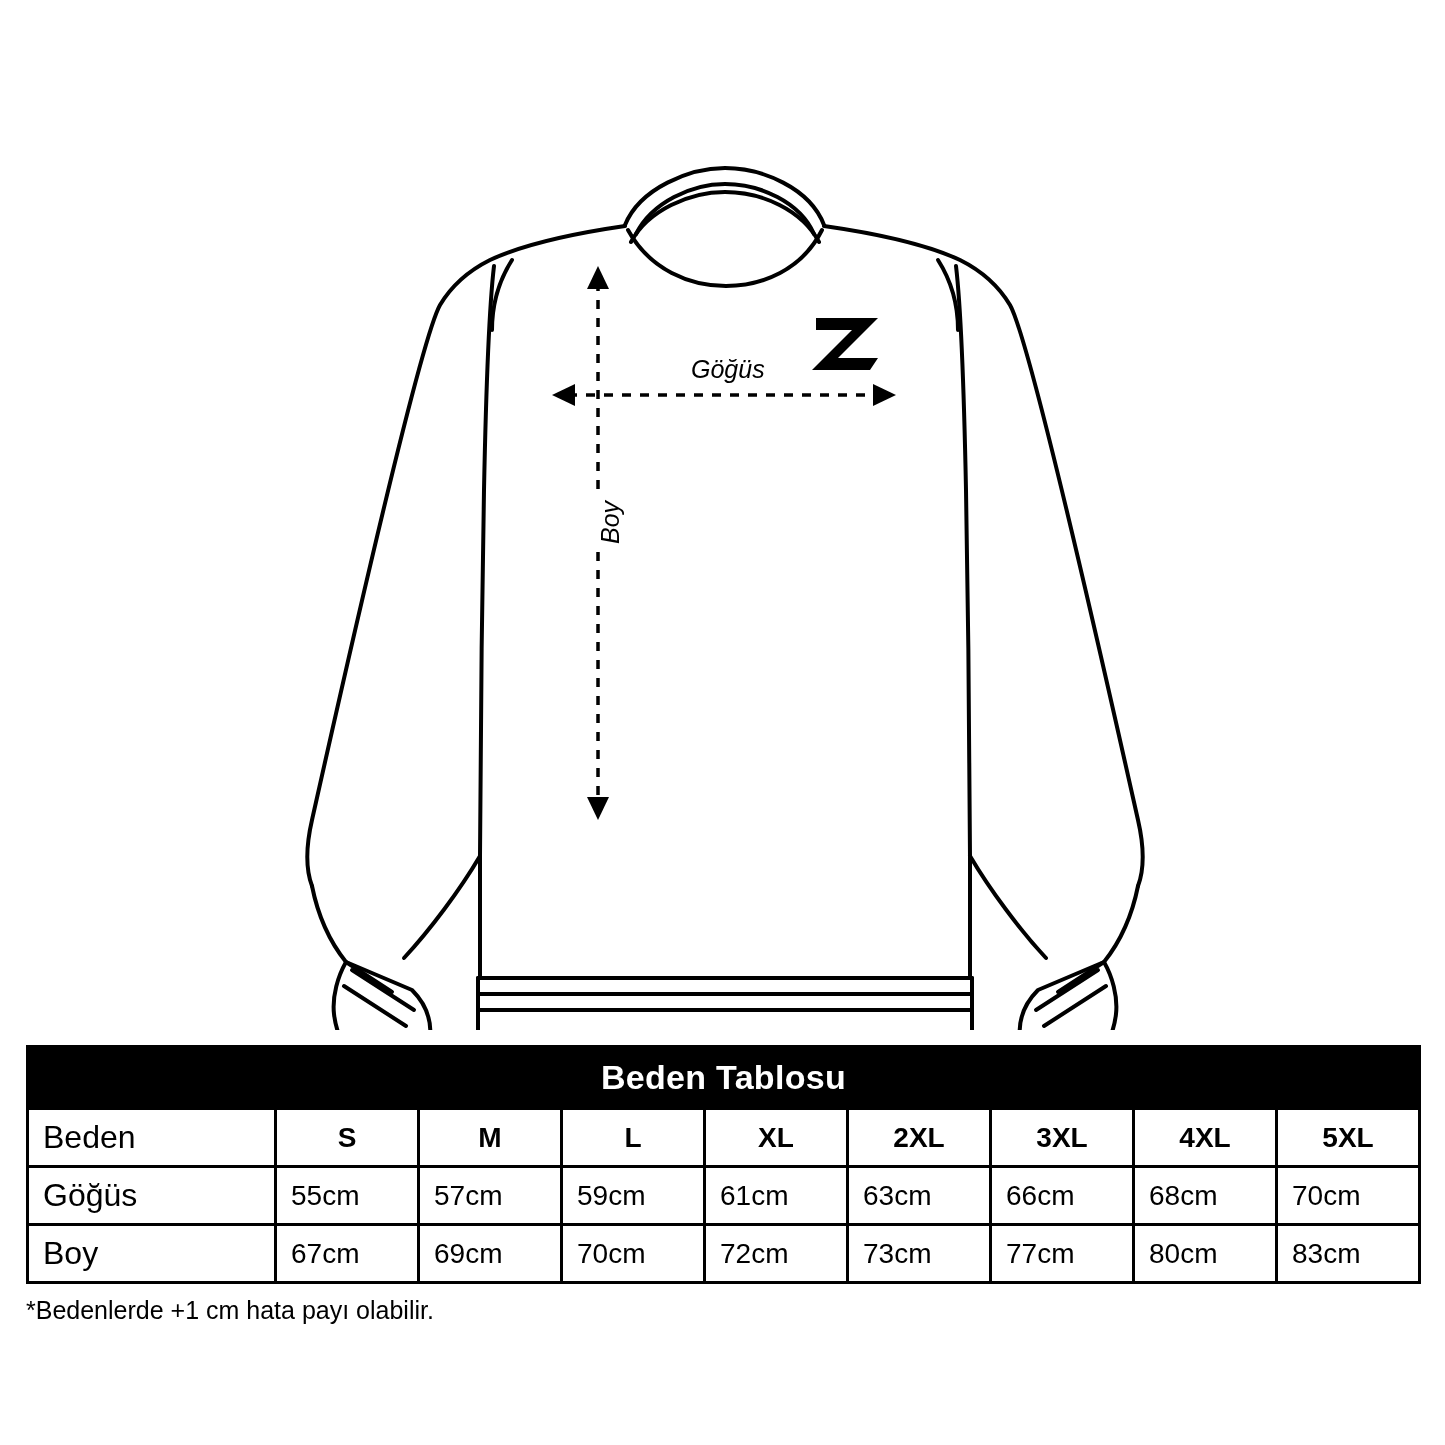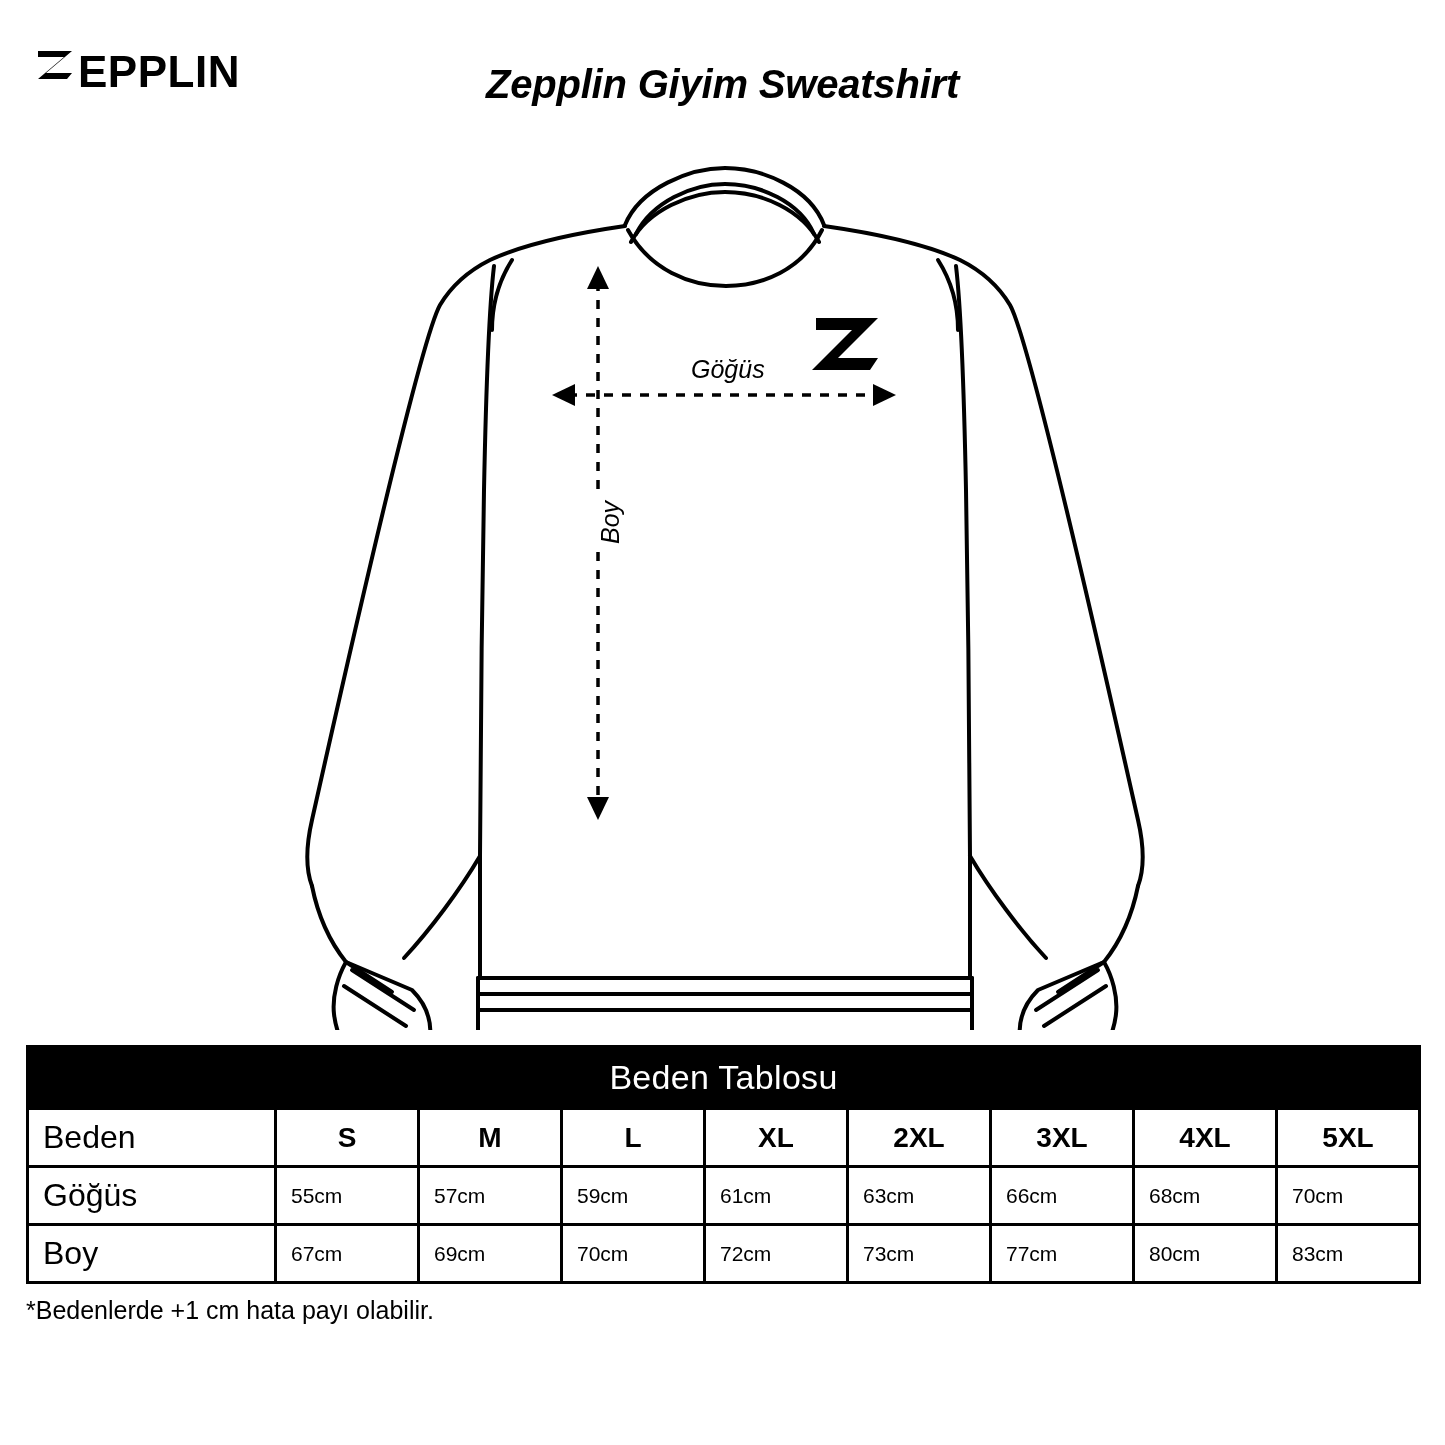--- a/index.html
+++ b/index.html
@@ -106,73 +106,59 @@
     table-layout: fixed;
   }
   table.size-table th, table.size-table td {
     border: 3px solid #000;
   }
   .table-title-cell {
     background: #000;
     color: #fff;
     text-align: center;
     font-size: 34px;
-    font-weight: 400;
+    font-weight: 700;
     height: 62px;
     letter-spacing: 0.3px;
   }
   .row-head {
     font-size: 32px;
     font-weight: 400;
     padding-left: 14px;
     height: 58px;
     text-align: left;
   }
   .col-head {
     font-size: 28px;
     font-weight: 700;
     text-align: center;
     height: 58px;
   }
   .data-cell {
-    font-size: 21px;
+    font-size: 28px;
     text-align: left;
     padding-left: 14px;
     height: 56px;
     font-weight: 400;
   }
   col.first-col { width: 248px; }
   .footnote {
     position: absolute;
     left: 26px;
     top: 1296px;
     font-size: 25px;
     font-weight: 400;
   }
 </style>
 </head>
 <body>
 
 <div class="header">
 
-  <div class="brand-logo">
-    <span class="brand-z">
-      <svg width="42" height="52" viewBox="0 0 42 52">
-        <path d="M4 3 H38 L12 25 H38 L33 31 H4 L30 9 H4 Z" fill="#000"></path>
-        <path d="M6 34 H36 L10 49 H36" fill="none" stroke="#000" stroke-width="0"></path>
-        <path d="M4 36 H38 L12 50 H38 L38 50" fill="none" stroke="#000" stroke-width="0"></path>
-        <path d="M4 34 H38 L14 49 H38 L36 46 H22 L41 34 Z" fill="#000" opacity="0"></path>
-      </svg>
-    </span>
-    <span class="brand-text">EPPLIN</span>
-  </div>
-
-  <div class="doc-title">
-    <span class="title-light">Zepplin Giyim </span><span class="title-bold">Sweatshirt</span>
-  </div>
+
 </div>
 
 <div class="illustration">
   <svg width="1445" height="900" viewBox="0 0 1445 900">
     <g fill="none" stroke="#000" stroke-width="4" stroke-linejoin="round" stroke-linecap="round">
 
       <path d="M625 95 C640 58 690 38 725 38 C762 38 810 58 824 95"></path>
 
       <path d="M636 104 C652 72 692 54 725 54 C760 54 800 72 814 104"></path>
       <path d="M631 112 C648 80 690 62 725 62 C762 62 802 80 819 112"></path>

